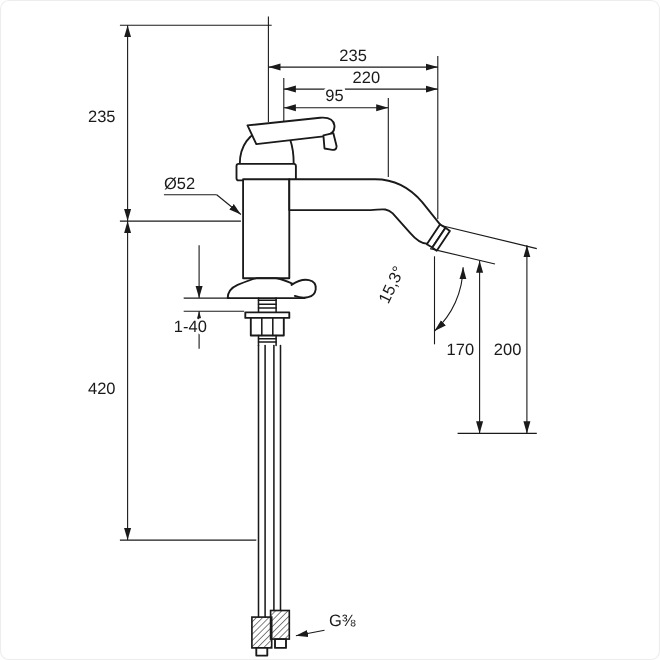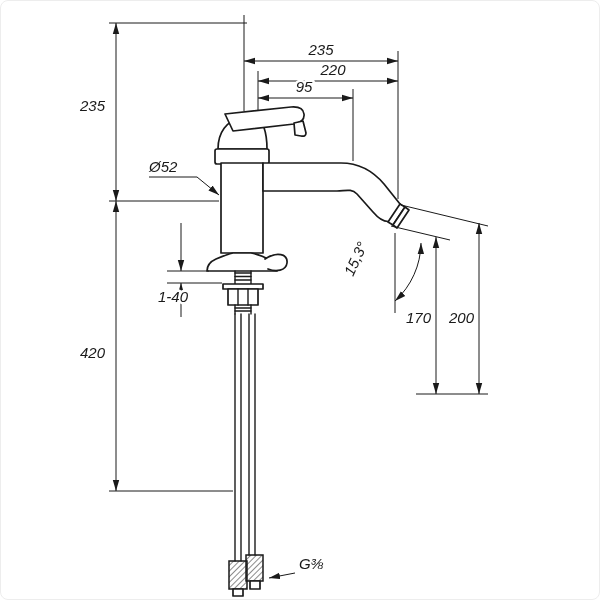--- a/index.html
+++ b/index.html
@@ -8,21 +8,20 @@
     background: #ffffff;
   }
   .canvas {
     width: 600px;
     height: 600px;
     background: #ffffff;
     box-sizing: border-box;
     border: 1px solid #ededed;
     border-radius: 8px;
     overflow: hidden;
-    font-style: italic;
   }
   svg { display: block; }
 
   
   .obj {
     fill: #ffffff;
     stroke: #1a1a1a;
     stroke-width: 1.7;
     stroke-linejoin: round;
     stroke-linecap: round;

